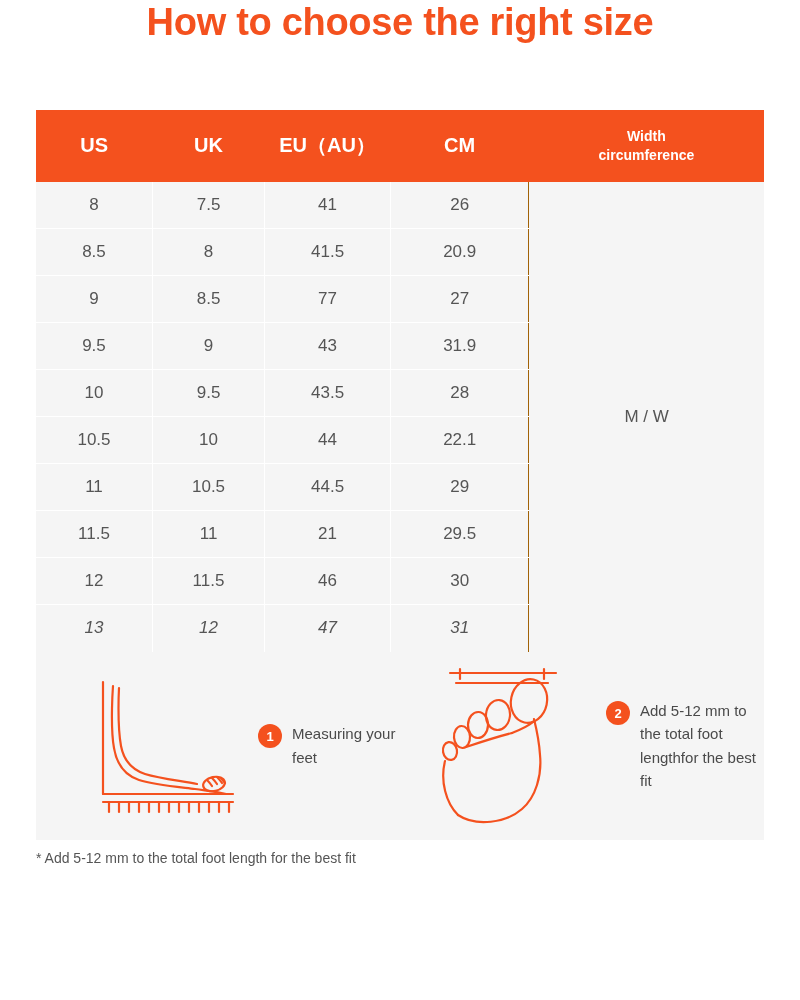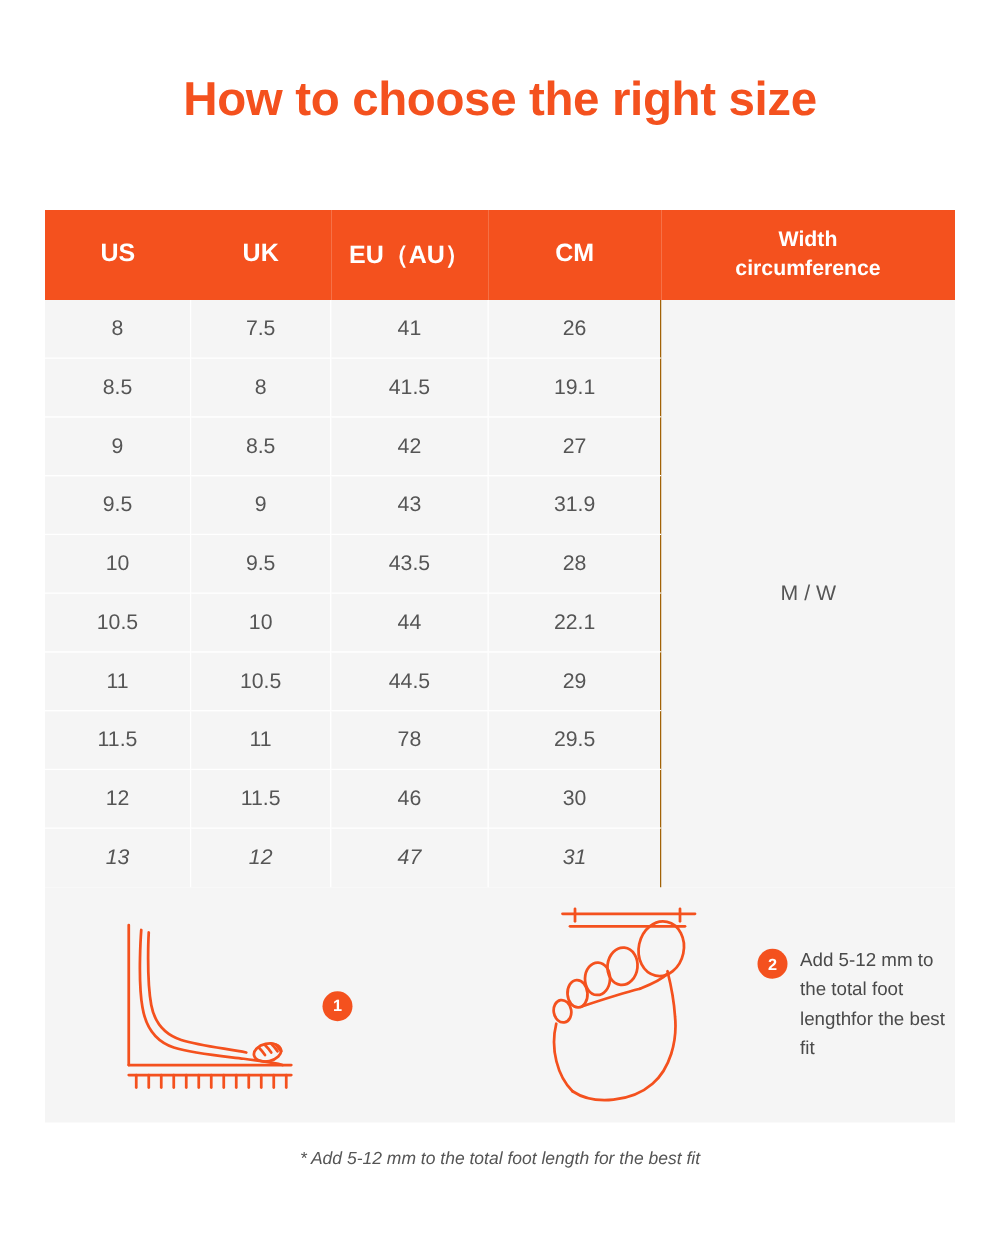--- a/index.html
+++ b/index.html
@@ -12,21 +12,20 @@
   .page {
     width: 800px;
     height: 1000px;
     position: relative;
     background: #ffffff;
     display: flex;
     flex-direction: column;
     align-items: center;
   }
   .title {
-    margin-top: 58px;
     font-size: 38px;
     font-weight: bold;
     color: #F4511E;
     letter-spacing: -0.3px;
     text-align: right;
     line-height: 1.2;
   }
   .table-wrap {
     margin-top: 64px;
     width: 728px;
@@ -40,21 +39,21 @@
     background: #F4511E;
     color: #ffffff;
     font-size: 20px;
     font-weight: bold;
     height: 72px;
     vertical-align: middle;
     text-align: center;
     border: none;
   }
   thead th.width-col {
-    font-size: 17px;
+    font-size: 14px;
     line-height: 1.35;
     font-weight: bold;
   }
   tbody td {
     background: #F5F5F5;
     color: #555555;
     font-size: 17px;
     height: 47px;
     text-align: center;
     vertical-align: middle;
@@ -120,25 +119,24 @@
     margin-top: 2px;
   }
   .step-text {
     font-size: 15px;
     color: #4a4a4a;
     line-height: 1.55;
     max-width: 140px;
   }
   .footnote {
     width: 728px;
-    text-align: center;
+    text-align: left;
     font-size: 14px;
     color: #555555;
-    margin-top: 20px;
-    font-style: italic;
+    margin-top: 10px;
   }
 </style>
 </head>
 <body>
 
 <div class="page">
 
   <h1 class="title">How to choose the right size</h1>
 
   <div class="table-wrap">
@@ -167,26 +165,26 @@
           <td>8</td>
           <td>7.5</td>
           <td>41</td>
           <td class="last-col-edge">26</td>
           <td class="width-cell" rowspan="10">M / W</td>
         </tr>
         <tr>
           <td>8.5</td>
           <td>8</td>
           <td>41.5</td>
-          <td class="last-col-edge">19.1</td>
+          <td class="last-col-edge">20.9</td>
         </tr>
         <tr>
           <td>9</td>
           <td>8.5</td>
-          <td>42</td>
+          <td>77</td>
           <td class="last-col-edge">27</td>
         </tr>
         <tr>
           <td>9.5</td>
           <td>9</td>
           <td>43</td>
           <td class="last-col-edge">31.9</td>
         </tr>
         <tr>
           <td>10</td>
@@ -202,21 +200,21 @@
         </tr>
         <tr>
           <td>11</td>
           <td>10.5</td>
           <td>44.5</td>
           <td class="last-col-edge">29</td>
         </tr>
         <tr>
           <td>11.5</td>
           <td>11</td>
-          <td>78</td>
+          <td>21</td>
           <td class="last-col-edge">29.5</td>
         </tr>
         <tr>
           <td>12</td>
           <td>11.5</td>
           <td>46</td>
           <td class="last-col-edge">30</td>
         </tr>
         <tr>
           <td>13</td>
@@ -253,20 +251,21 @@
             <path d="M96 136 L96 146"></path>
             <path d="M106 136 L106 146"></path>
           <path d="M116 136 L116 146"></path>
             <path d="M126 136 L126 146"></path>
             <path d="M136 136 L136 146"></path>
           <path d="M146 136 L146 146"></path>
         </svg>
       </div>
       <div class="step">
         <div class="step-badge">1</div>
+        <div class="step-text">Measuring your feet</div>
       </div>
     </div>
 
     <div class="diag-half">
       <div class="diag-art right">
         <svg width="160" height="165" viewBox="0 0 160 165" fill="none" stroke="#F4511E" stroke-width="2.2" stroke-linecap="round" stroke-linejoin="round">
           <path d="M14 10 L120 10"></path>
           <path d="M20 20 L112 20"></path>
           <path d="M24 6 L24 16"></path>
           <path d="M108 6 L108 16"></path>

